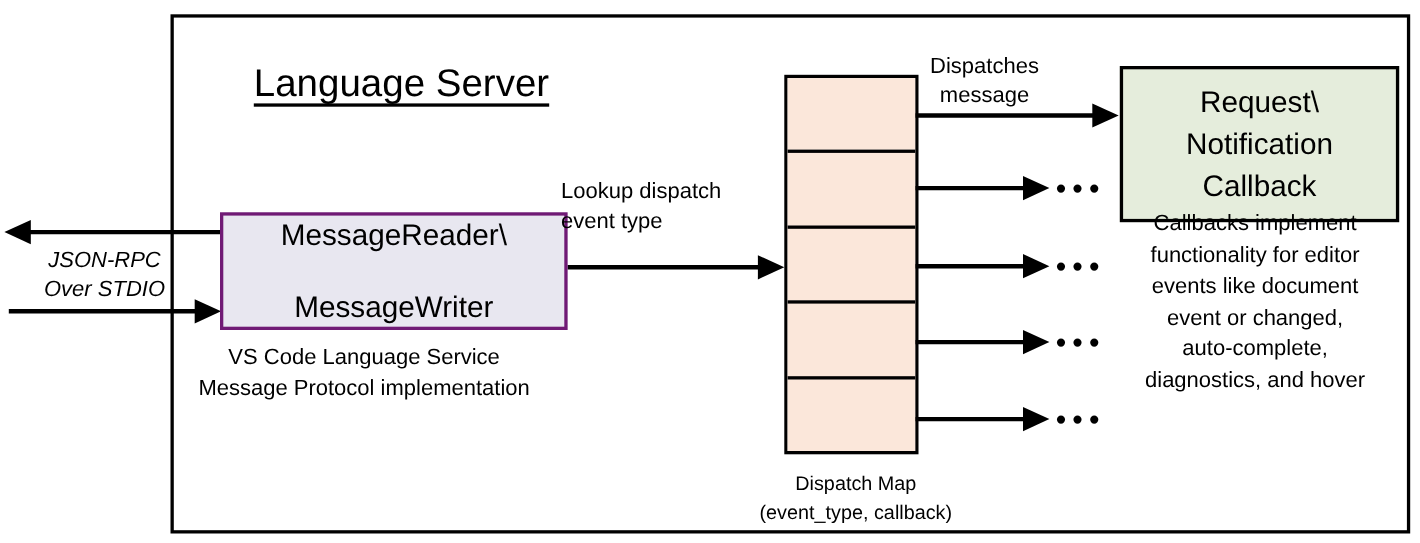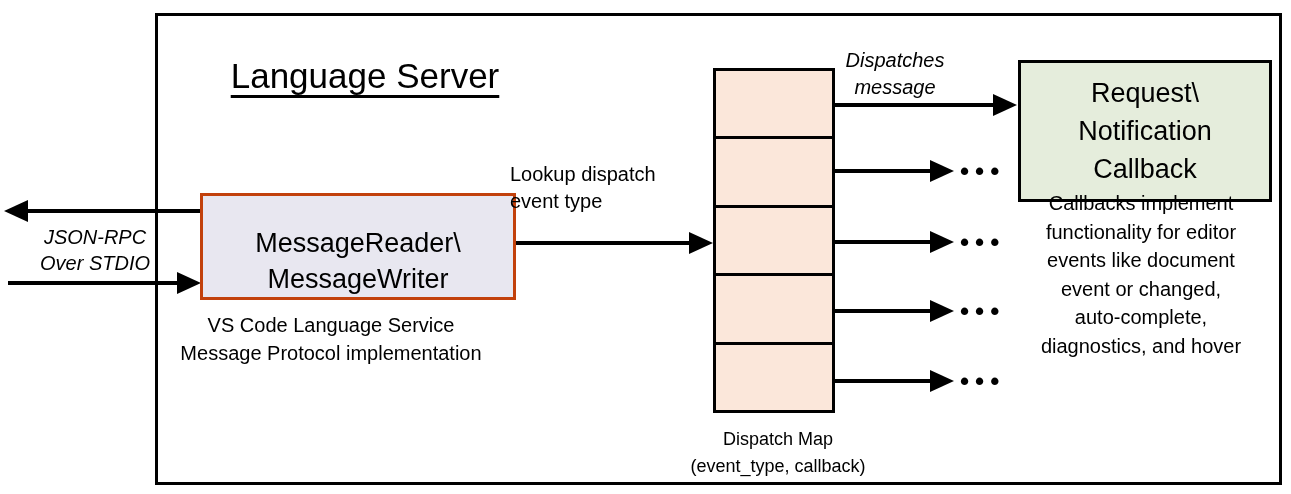--- a/index.html
+++ b/index.html
@@ -33,24 +33,24 @@
     font-size: 35px;
     text-align: center;
     text-decoration: underline;
     text-decoration-thickness: 3px;
     text-underline-offset: 7px;
     white-space: nowrap;
   }
   .msg-box {
     left: 200px; top: 193px;
     width: 310px; height: 101px;
-    border: 3px solid #c2410c;
+    border: 3px solid #701a75;
     background: #E8E7F0;
     display: flex; flex-direction: column;
-    align-items: center; justify-content: flex-end;
+    align-items: center; justify-content: space-between;
     font-size: 27px; line-height: 36px;
     text-align: center;
   }
   .msg-caption {
     left: 166px; top: 311px; width: 330px;
     font-size: 20px; line-height: 28px;
     text-align: center;
   }
   .io-label {
     left: 15px; top: 224px; width: 160px;
@@ -77,21 +77,20 @@
     border-top: 3px solid #000;
   }
   .dispatch-caption {
     left: 648px; top: 426px; width: 260px;
     font-size: 18px; line-height: 27px;
     text-align: center;
   }
   .dispatches-label {
     left: 820px; top: 47px; width: 150px;
     font-size: 20px; line-height: 27px;
-    font-style: italic;
     text-align: center;
   }
   .callback-box {
     left: 1018px; top: 28px;
     width: 248px; height: 136px;
     border: 3px solid #000;
     background: #E5EDDC;
     display: flex; flex-direction: column;
     align-items: center; justify-content: center;
     font-size: 27px; line-height: 38px;

